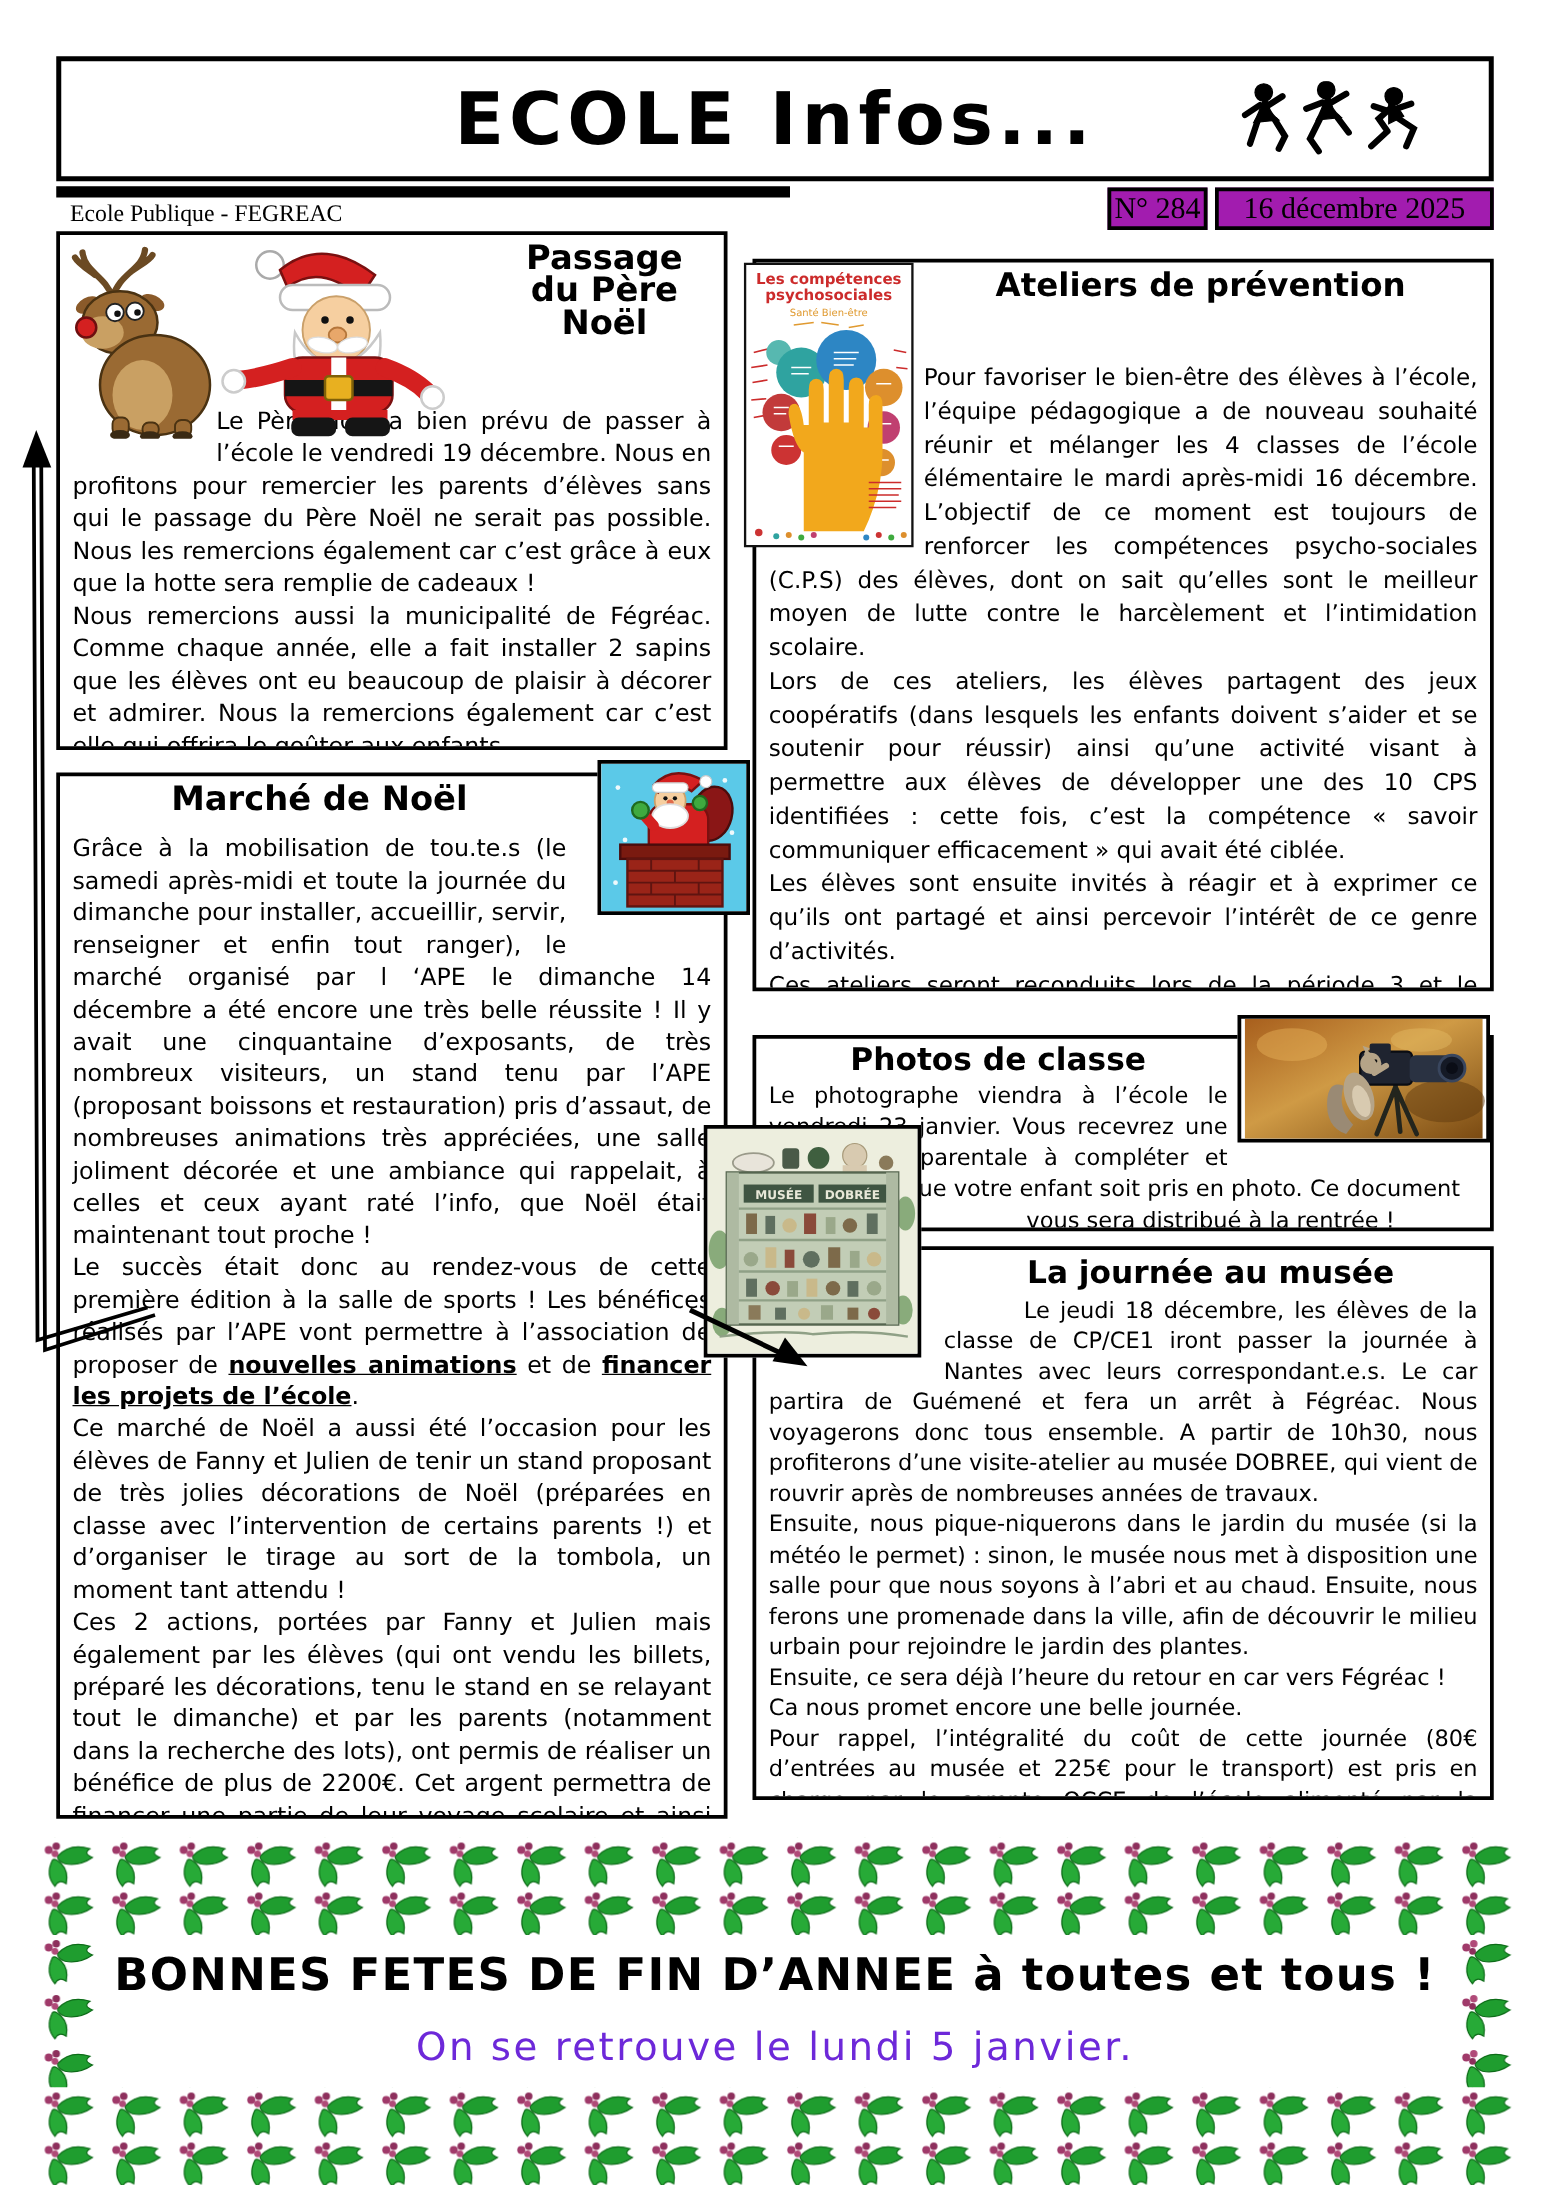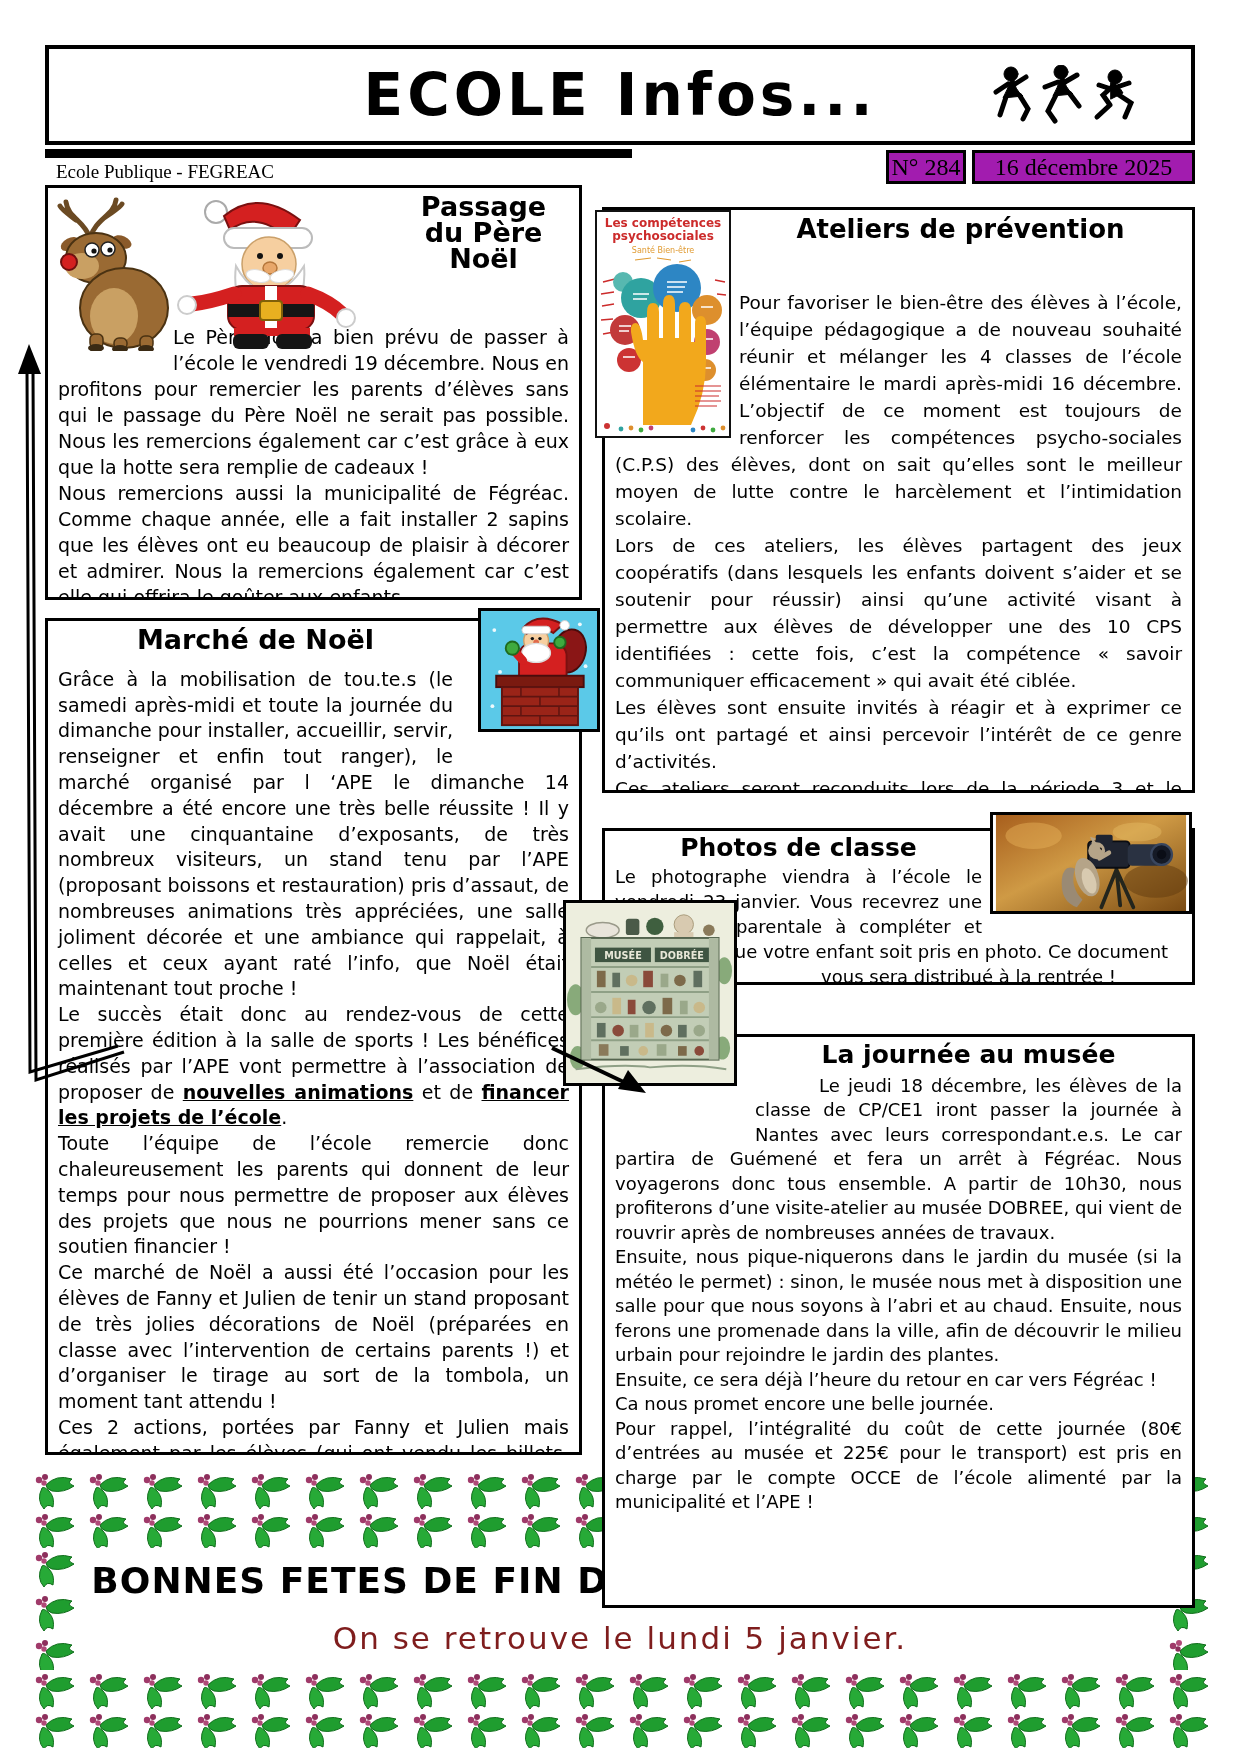--- a/index.html
+++ b/index.html
@@ -21,21 +21,21 @@
   .box h2{text-align:center;font-weight:700;margin:0;}
   .box p{margin:0;}
   #box-pere   {left:45px;top:185px;width:537px;height:415px;font-size:19px;line-height:26px;}
   #box-pere h2{font-size:27px;margin-bottom:52px;}
   #box-marche {left:45px;top:618px;width:537px;height:837px;font-size:19px;line-height:25.8px;}
   #box-marche h2{font-size:27px;margin-bottom:14px;}
   #box-ateliers{left:602px;top:207px;width:593px;height:586px;font-size:18.5px;line-height:27px;}
   #box-ateliers h2{font-size:26px;margin-bottom:46px;}
   #box-photos {left:602px;top:828px;width:593px;height:157px;font-size:18px;line-height:25px;padding:4px 10px;}
   #box-photos h2{font-size:25px;margin-bottom:4px;}
-  #box-musee  {left:602px;top:1034px;width:593px;height:574px;font-size:18px;line-height:24.5px;}
+  #box-musee  {left:602px;top:997px;width:593px;height:443px;font-size:18px;line-height:24.5px;}
   #box-musee h2{font-size:25px;margin-bottom:6px;}
   
   .sp{pointer-events:none;}
   .spA{float:left;clear:left;width:340px;height:58px;}
   .spB{float:left;clear:left;width:115px;height:110px;}
   .spChimney{float:right;width:116px;height:120px;}
   .spPoster{float:left;width:124px;height:232px;}
   .spSquirrel{float:right;width:200px;height:82px;}
   .spMusee{float:left;width:140px;height:92px;}
   .bu{font-weight:700;text-decoration:underline;}
@@ -49,21 +49,21 @@
   #img-squirrel{left:990px;top:812px;}
   #img-musee   {left:563px;top:900px;}
   .framed{border:3px solid #000;box-sizing:border-box;background:#fff;}
   
   .overlay{position:absolute;left:0;top:0;z-index:4;pointer-events:none;}
   
   .festive{position:absolute;left:30px;top:1470px;width:1180px;height:278px;}
   .festive svg{position:absolute;}
   .fest-line{position:absolute;left:0;right:0;text-align:center;}
   .fest-line1{top:90px;font-size:36px;font-weight:600;letter-spacing:1px;}
-  .fest-line2{top:150px;font-size:31px;font-weight:400;letter-spacing:2px;color:#7f1d1d;}
+  .fest-line2{top:150px;font-size:31px;font-weight:400;letter-spacing:2px;color:#6d28d9;}
 </style>
 </head>
 <body>
 
 <div class="page">
 
   <div class="mastbox">
     <div class="mast-title">ECOLE Infos...</div>
     <svg class="kids" width="150" height="64" viewBox="0 0 150 64">
       <g fill="#000" stroke="#000" stroke-linecap="round">
@@ -91,21 +91,20 @@
     <p>Le Père Noël a bien prévu de passer à l’école le vendredi 19 décembre. Nous en profitons pour remercier les parents d’élèves sans qui le passage du Père Noël ne serait pas possible. Nous les remercions également car c’est grâce à eux que la hotte sera remplie de cadeaux !</p>
     <p>Nous remercions aussi la municipalité de Fégréac. Comme chaque année, elle a fait installer 2 sapins que les élèves ont eu beaucoup de plaisir à décorer et admirer. Nous la remercions également car c’est elle qui offrira le goûter aux enfants.</p>
 
   </section>
 
   <section class="box" id="box-marche">
     <div class="sp spChimney"></div>
     <h2>Marché de Noël</h2>
     <p>Grâce à la mobilisation de tou.te.s (le samedi après-midi et toute la journée du dimanche pour installer, accueillir, servir, renseigner et enfin tout ranger), le marché organisé par l ‘APE le dimanche 14 décembre a été encore une très belle réussite ! Il y avait une cinquantaine d’exposants, de très nombreux visiteurs, un stand tenu par l’APE (proposant boissons et restauration) pris d’assaut, de nombreuses animations très appréciées, une salle joliment décorée et une ambiance qui rappelait, à celles et ceux ayant raté l’info, que Noël était maintenant tout proche !</p>
     <p><span>Le succès était donc au rendez-vous de cette première édition à la salle de sports ! Les bénéfices réalisés par l’APE vont permettre à l’association de proposer de </span><span class="bu">nouvelles animations</span><span> et de </span><span class="bu">financer les projets de l’école</span><span>.</span></p>
-    <p>Toute l’équipe de l’école remercie donc chaleureusement les parents qui donnent de leur temps pour nous permettre de proposer aux élèves des projets que nous ne pourrions mener sans ce soutien financier !</p>
     <p>Ce marché de Noël a aussi été l’occasion pour les élèves de Fanny et Julien de tenir un stand proposant de très jolies décorations de Noël (préparées en classe avec l’intervention de certains parents !) et d’organiser le tirage au sort de la tombola, un moment tant attendu !</p>
     <p>Ces 2 actions, portées par Fanny et Julien mais également par les élèves (qui ont vendu les billets, préparé les décorations, tenu le stand en se relayant tout le dimanche) et par les parents (notamment dans la recherche des lots), ont permis de réaliser un bénéfice de plus de 2200€. Cet argent permettra de financer une partie de leur voyage scolaire et ainsi réduire le coût pour chaque famille ! Un grand BRAVO à tou.te.s !!</p>
   </section>
 
   <section class="box" id="box-ateliers">
     <div class="sp spPoster"></div>
     <h2>Ateliers de prévention</h2>
     <p>Pour favoriser le bien-être des élèves à l’école, l’équipe pédagogique a de nouveau souhaité réunir et mélanger les 4 classes de l’école élémentaire le mardi après-midi 16 décembre. L’objectif de ce moment est toujours de renforcer les compétences psycho-sociales (C.P.S) des élèves, dont on sait qu’elles sont le meilleur moyen de lutte contre le harcèlement et l’intimidation scolaire.</p>
     <p>Lors de ces ateliers, les élèves partagent des jeux coopératifs (dans lesquels les enfants doivent s’aider et se soutenir pour réussir) ainsi qu’une activité visant à permettre aux élèves de développer une des 10 CPS identifiées : cette fois, c’est la compétence « savoir communiquer efficacement » qui avait été ciblée.</p>
     <p>Les élèves sont ensuite invités à réagir et à exprimer ce qu’ils ont partagé et ainsi percevoir l’intérêt de ce genre d’activités.</p>

